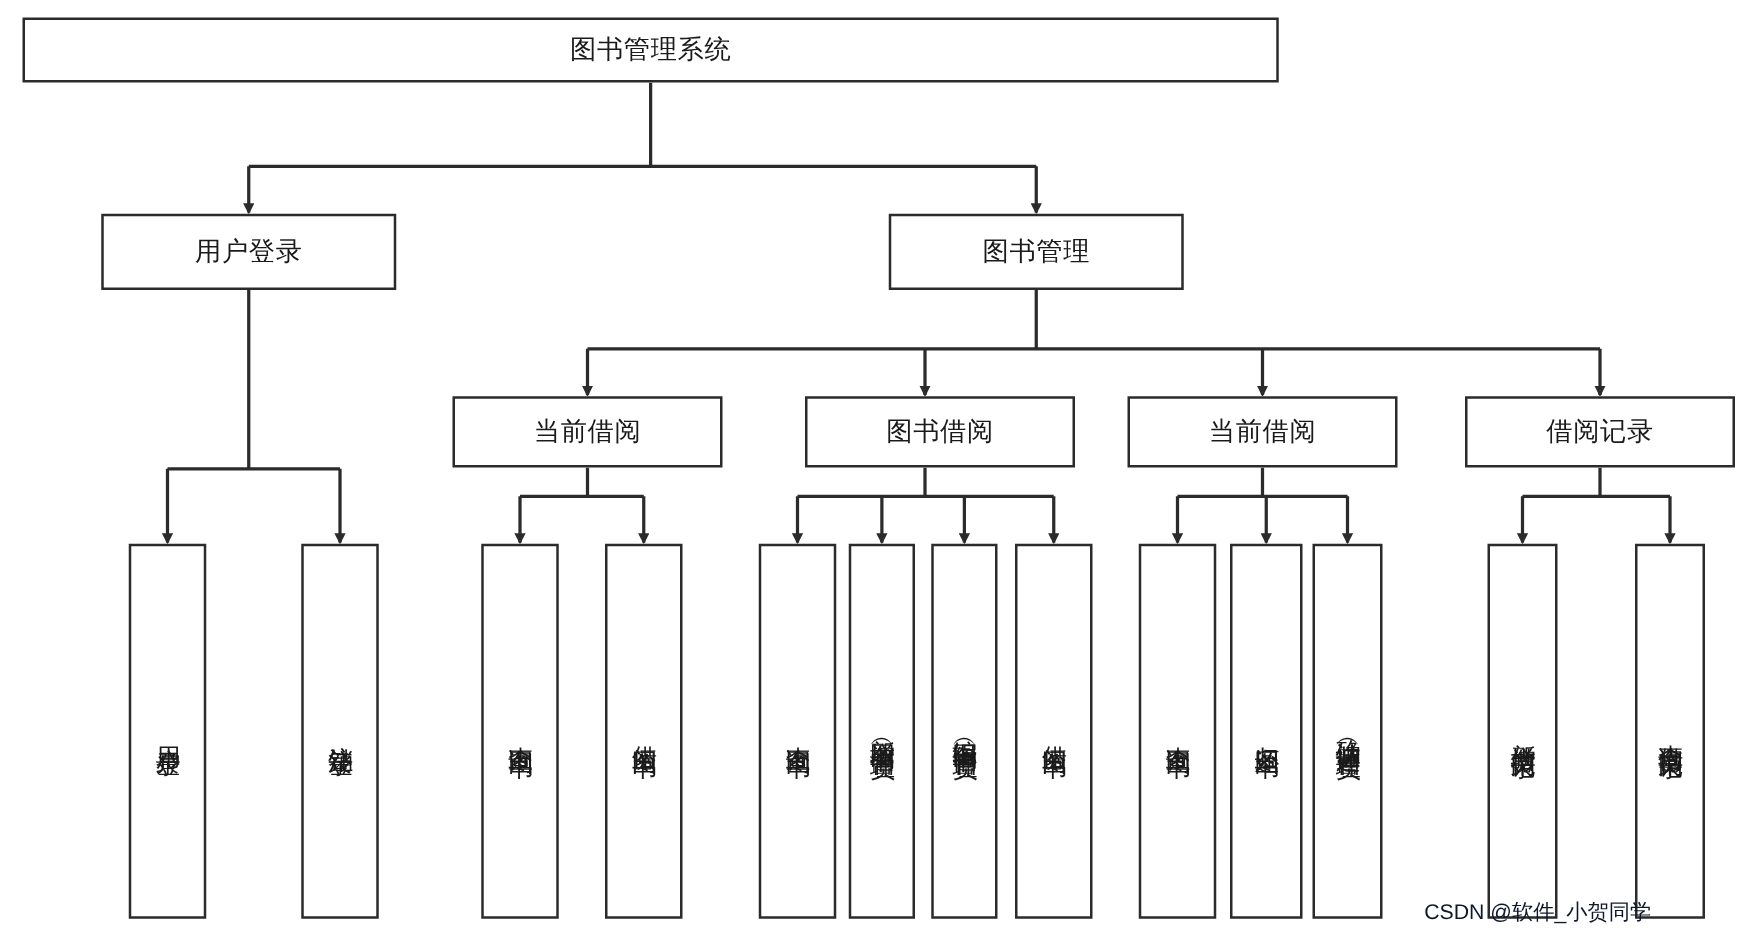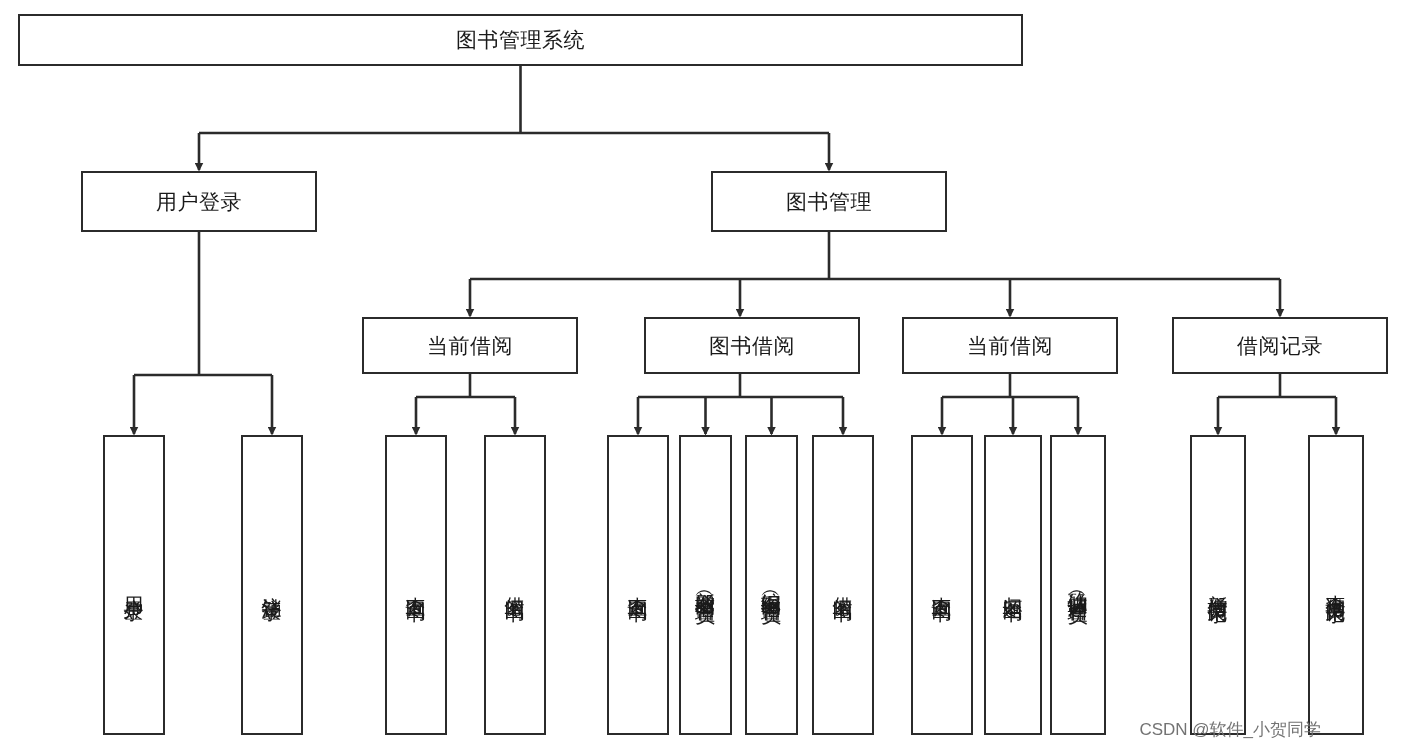--- a/index.html
+++ b/index.html
@@ -51,21 +51,21 @@
     font-size: 20px;
     letter-spacing: 2px;
     line-height: 1.0;
     white-space: nowrap;
   }
   .watermark {
     position: absolute;
     right: 8px;
     bottom: 6px;
     font-size: 17px;
-    color: #737373;
+    color: #0f172a;
     white-space: nowrap;
     user-select: none;
   }
 </style>
 </head>
 <body>
 
 <div id="diagram-root">
 
   <svg class="edge-layer" id="edge-layer" viewBox="0 0 1405 747">

